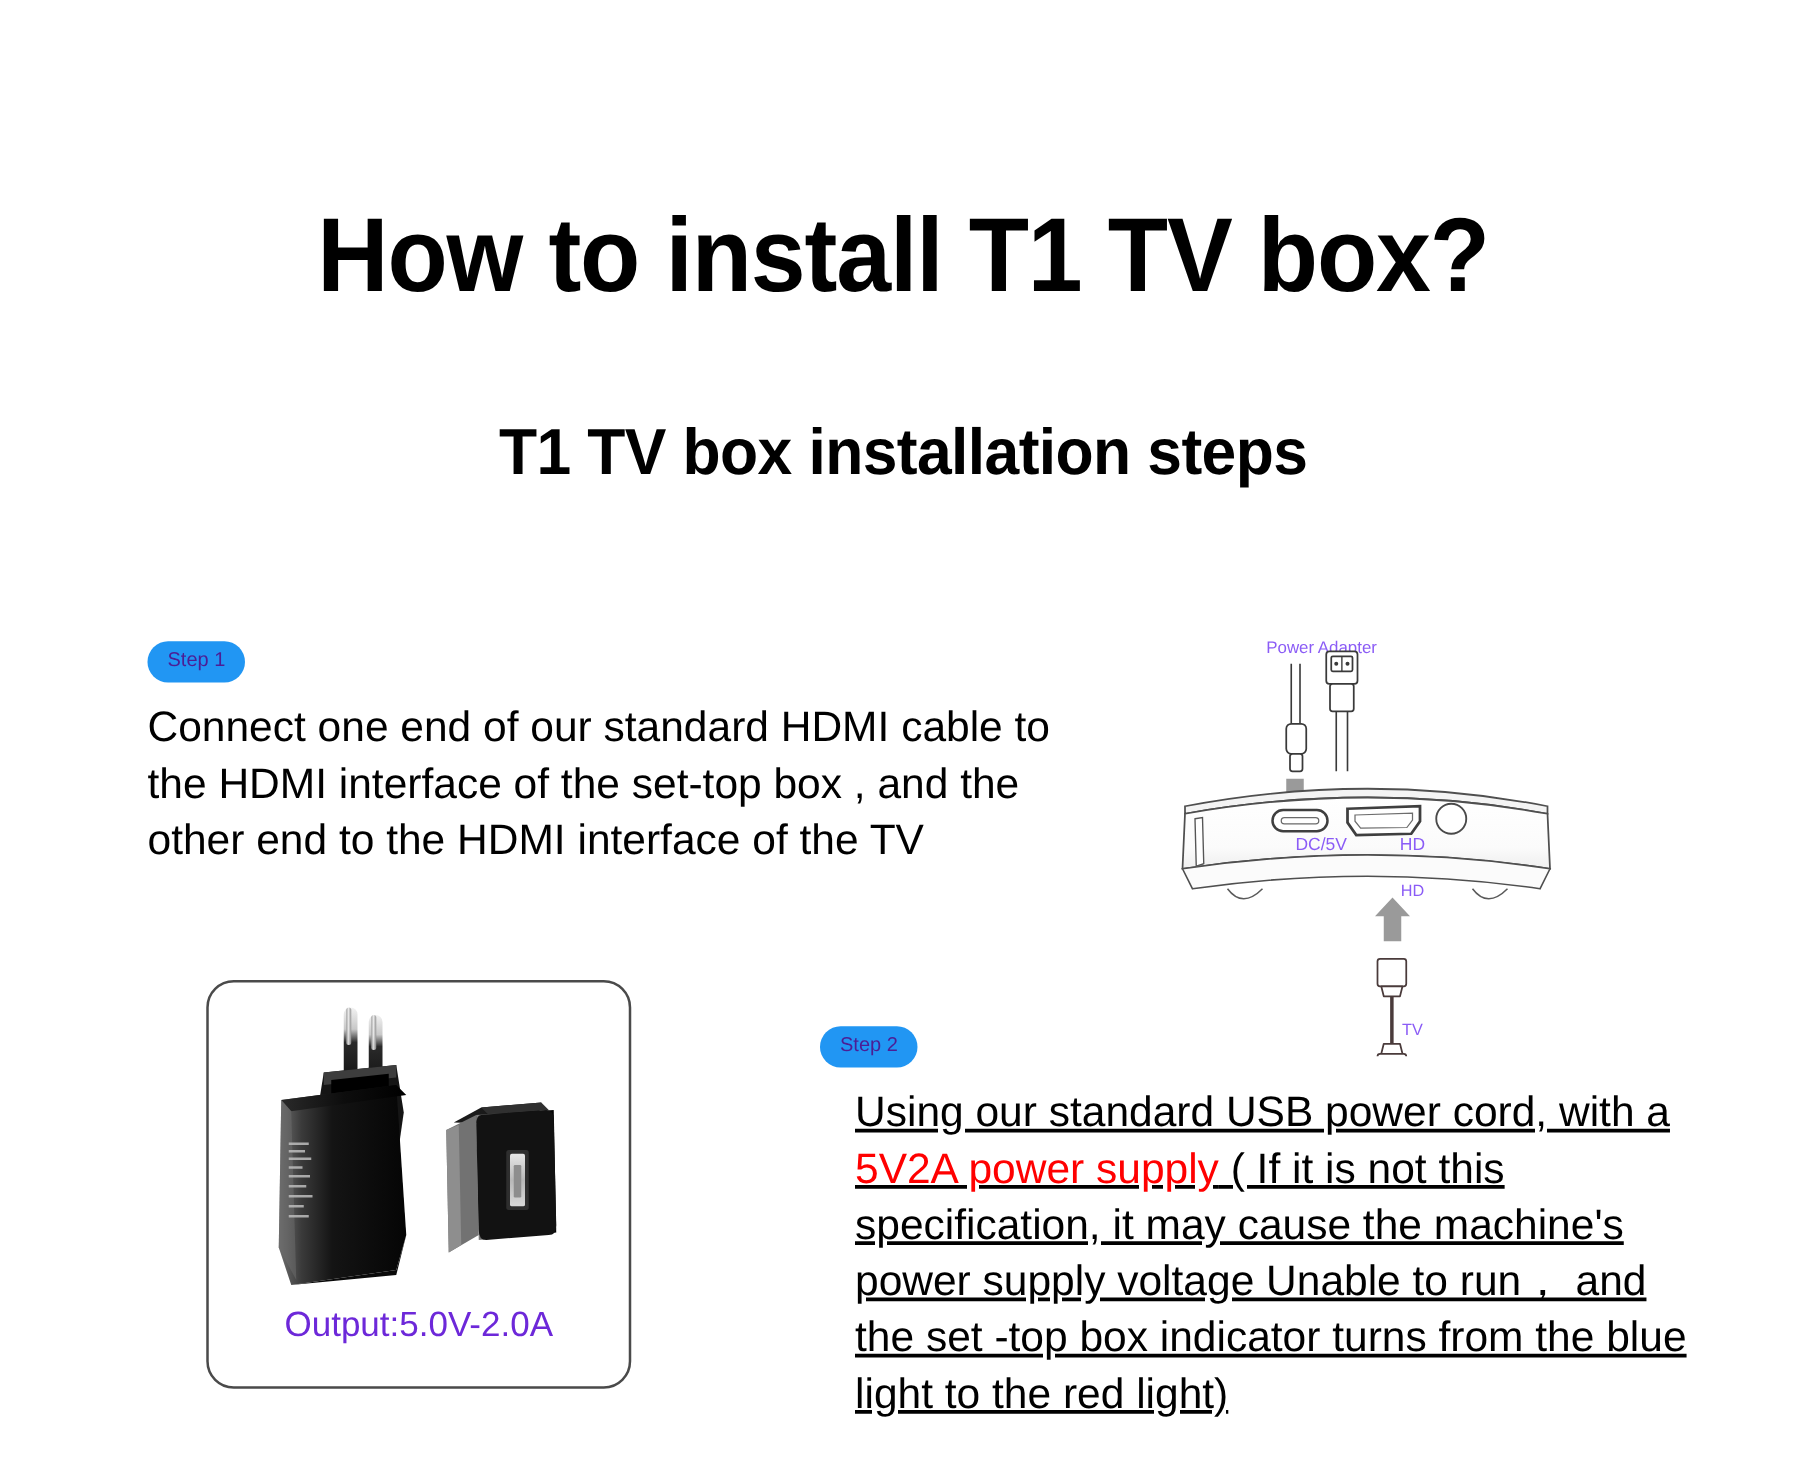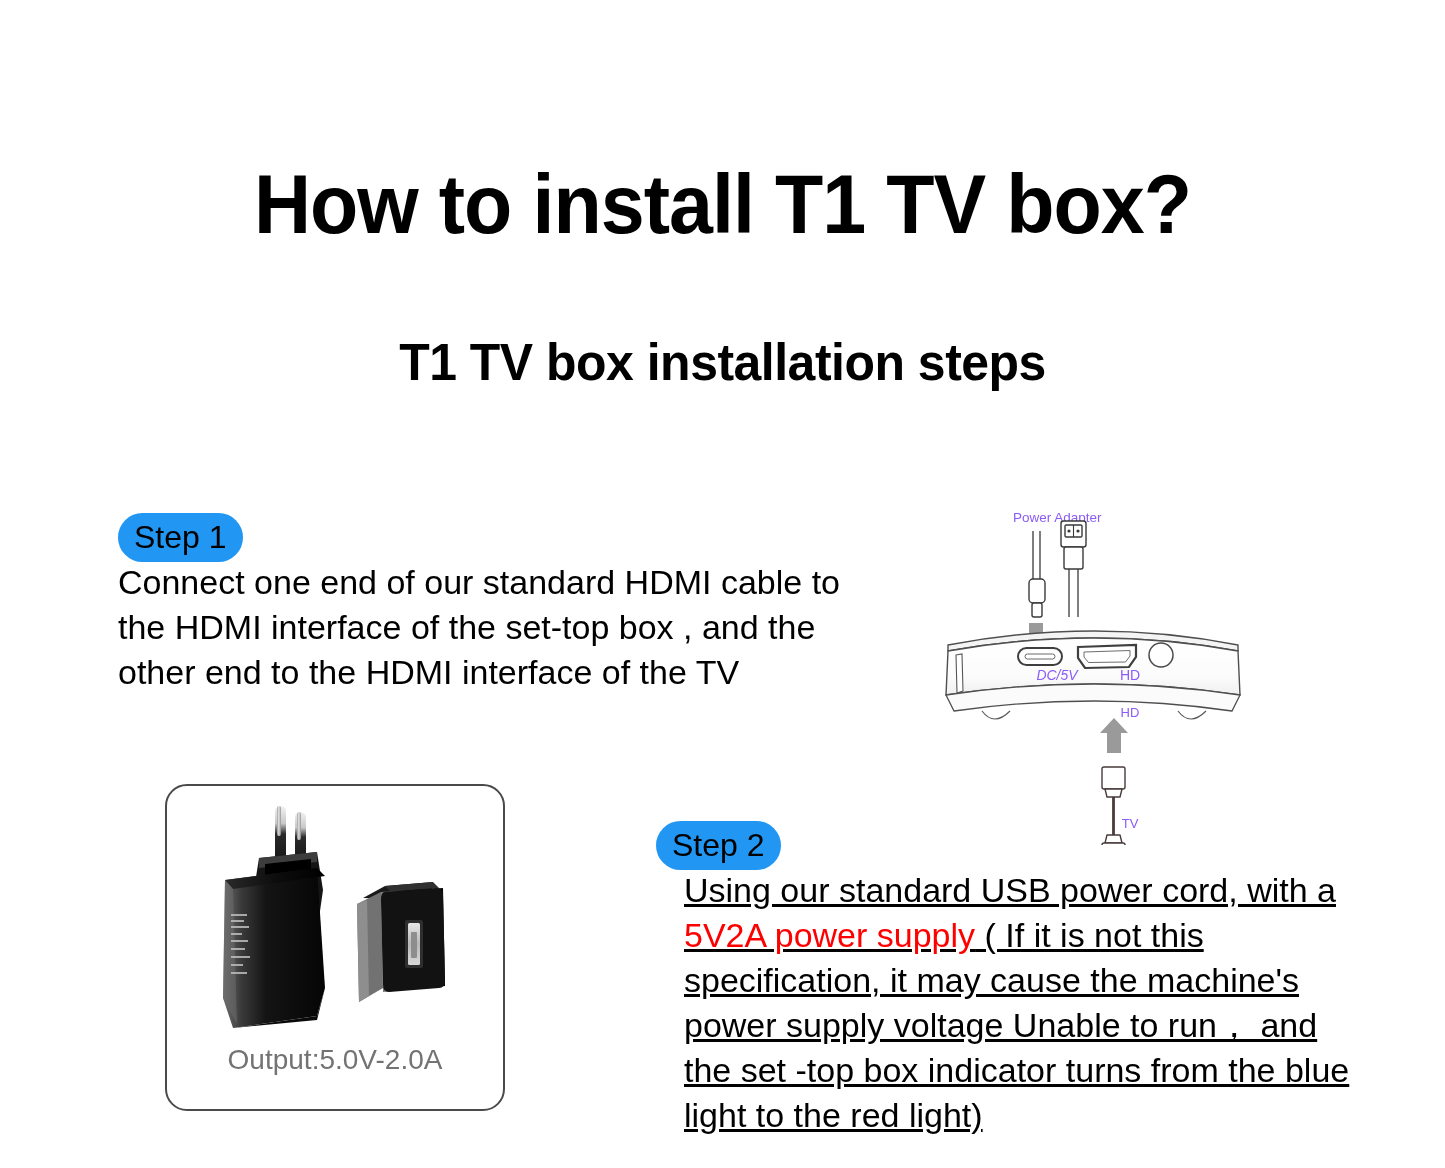--- a/index.html
+++ b/index.html
@@ -41,23 +41,23 @@
     letter-spacing: -0.5px;
     line-height: 1;
     transform: scaleX(0.96);
     white-space: nowrap;
   }
 
   
   .step-badge {
     position: absolute;
     background: #2196f3;
-    color: #000000;
+    color: #4c1d95;
     border-radius: 999px;
-    font-size: 32px;
+    font-size: 16px;
     line-height: 1;
     padding: 8px 16px 9px 16px;
     white-space: nowrap;
   }
   #step1-badge { left: 118px; top: 513px; }
   #step2-badge { left: 656px; top: 821px; }
 
   
   .step-body {
     position: absolute;
@@ -86,42 +86,42 @@
     left: 0; top: 6px;
     width: 340px; height: 250px;
   }
   #adapter-output-label {
     position: absolute;
     left: 0;
     top: 1046px;
     width: 670px;
     text-align: center;
     font-size: 28px;
-    color: #737373;
+    color: #6d28d9;
     line-height: 1;
   }
 
   
   #device-diagram {
     position: absolute;
     left: 930px;
     top: 505px;
     width: 330px;
     height: 340px;
   }
   .diag-label {
     position: absolute;
     font-size: 13px;
     line-height: 1;
     color: #8b5cf6;
     white-space: nowrap;
     text-align: center;
   }
   #lbl-power-adapter { left: 1013px; top: 511px; font-size: 13.5px; }
-  #lbl-dc5v   { left: 1012px; top: 668px; width: 90px; font-size: 14px; font-style: italic; }
+  #lbl-dc5v   { left: 1012px; top: 668px; width: 90px; font-size: 14px; }
   #lbl-hd-port{ left: 1100px; top: 668px; width: 60px; font-size: 14px; }
   #lbl-hd-cable { left: 1100px; top: 706px; width: 60px; font-size: 13px; }
   #lbl-tv     { left: 1100px; top: 817px; width: 60px; font-size: 13px; }
 </style>
 </head>
 <body>
 
 <div class="main-title">How to install T1 TV box?</div>
 
 <div class="sub-title">T1 TV box installation steps</div>

